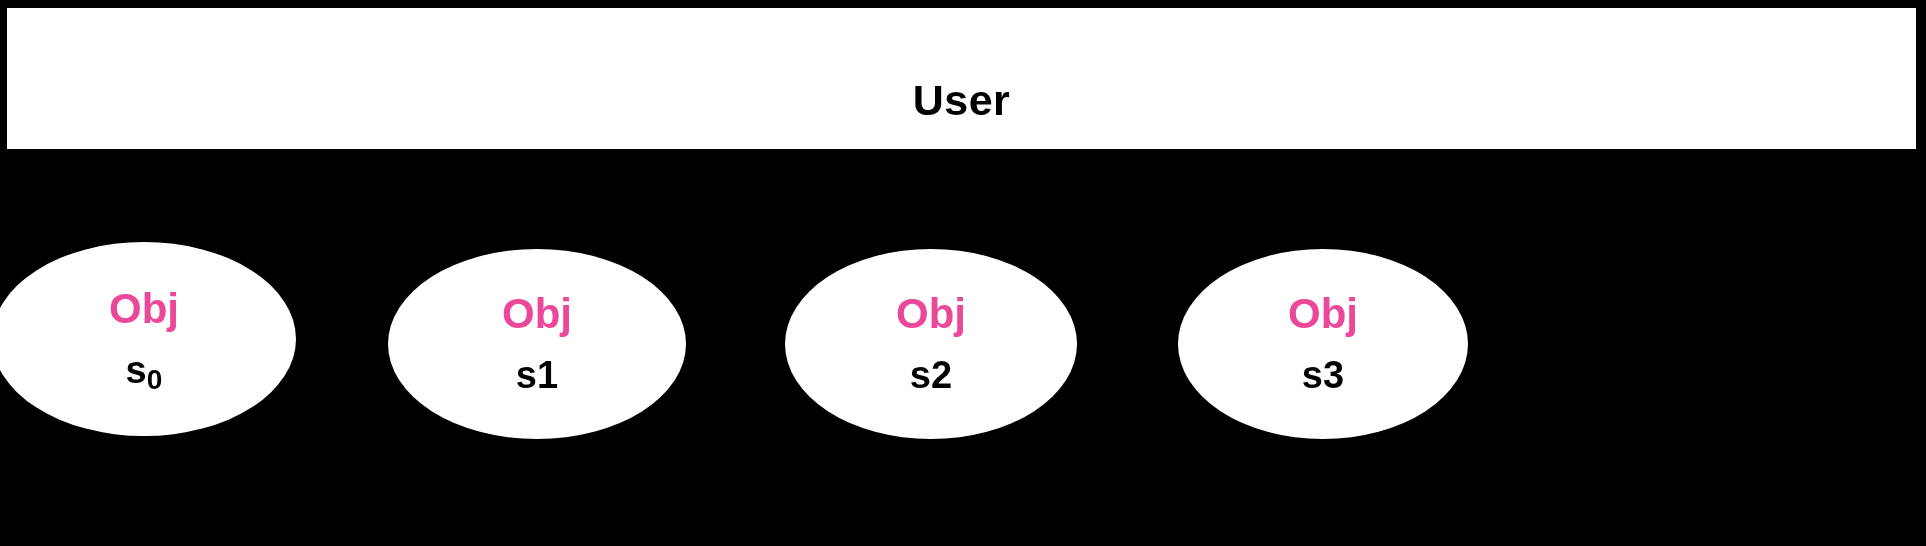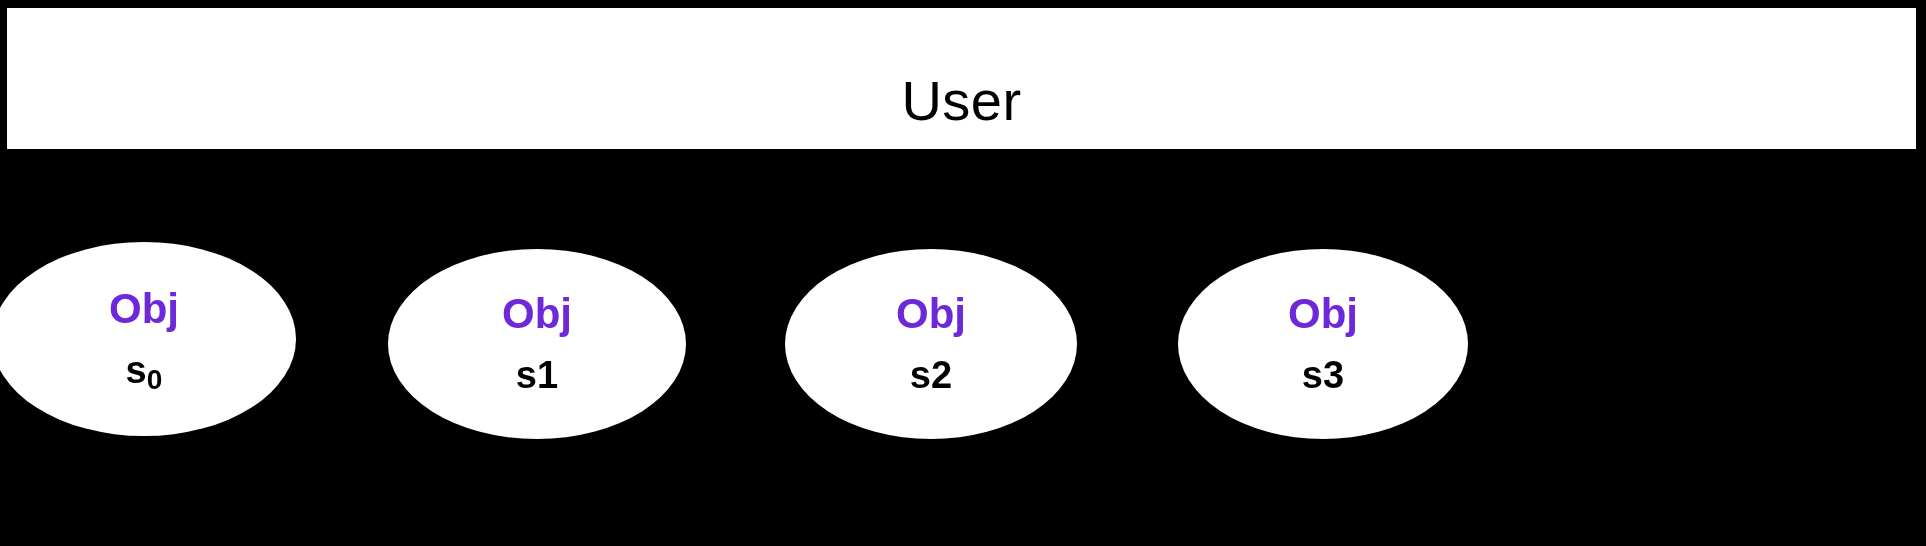--- a/index.html
+++ b/index.html
@@ -28,22 +28,22 @@
     width: 1915px;
     height: 147px;
     background: #ffffff;
     border: 3px solid #000000;
     box-sizing: border-box;
     display: flex;
     align-items: center;
     justify-content: center;
   }
   .actor-label {
-    font-size: 56px;
-    font-weight: normal;
+    font-size: 43px;
+    font-weight: bold;
     color: #000000;
     letter-spacing: 0.5px;
     line-height: 1;
     user-select: none;
     margin-top: 44px;
   }
 
   
   .obj-node {
     position: absolute;
@@ -51,21 +51,21 @@
     border-radius: 50%;
     display: flex;
     flex-direction: column;
     align-items: center;
     justify-content: center;
     box-sizing: border-box;
   }
   .obj-title {
     font-size: 42px;
     font-weight: bold;
-    color: #6d28d9;
+    color: #ec4899;
     line-height: 1.05;
     user-select: none;
   }
   .obj-state {
     font-size: 38px;
     font-weight: bold;
     color: #000000;
     line-height: 1.05;
     margin-top: 20px;
     user-select: none;

